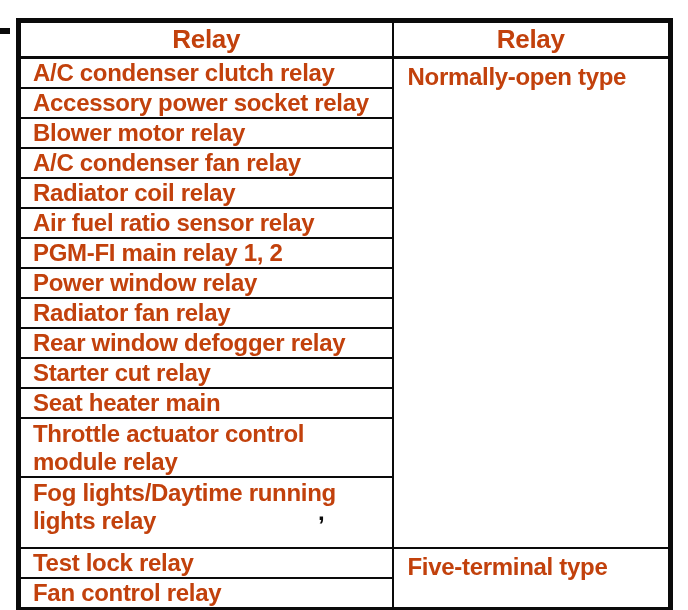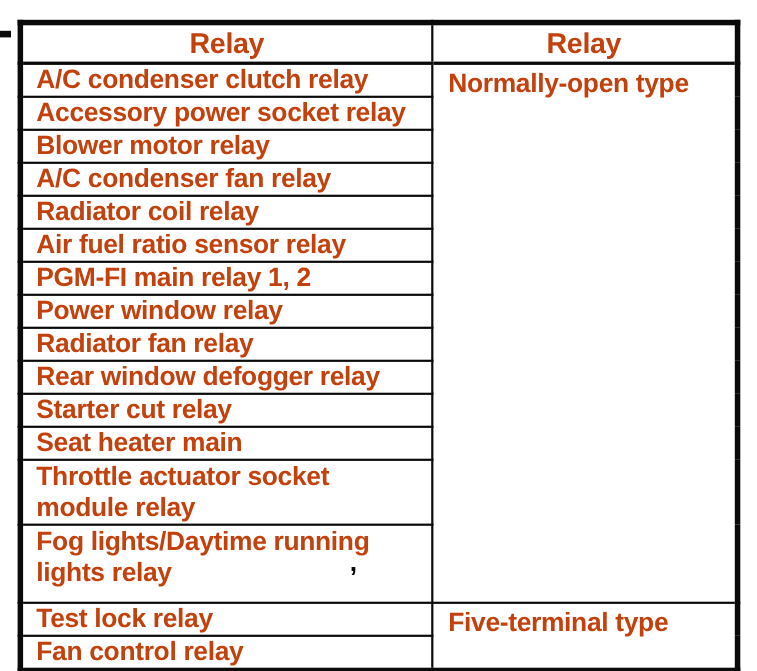--- a/index.html
+++ b/index.html
@@ -121,21 +121,21 @@
       <tr class="r-single">
         <td class="relay-cell">Rear window defogger relay</td>
       </tr>
       <tr class="r-single">
         <td class="relay-cell">Starter cut relay</td>
       </tr>
       <tr class="r-single">
         <td class="relay-cell">Seat heater main</td>
       </tr>
       <tr class="r-tall">
-        <td class="relay-cell">Throttle actuator socket module relay</td>
+        <td class="relay-cell">Throttle actuator control module relay</td>
       </tr>
       <tr class="r-taller">
         <td class="relay-cell">Fog lights/Daytime running lights relay</td>
       </tr>
 
       <tr class="r-single">
         <td class="relay-cell">Test lock relay</td>
         <td class="test-cell" rowspan="2">Five-terminal type</td>
       </tr>
       <tr class="r-single">

